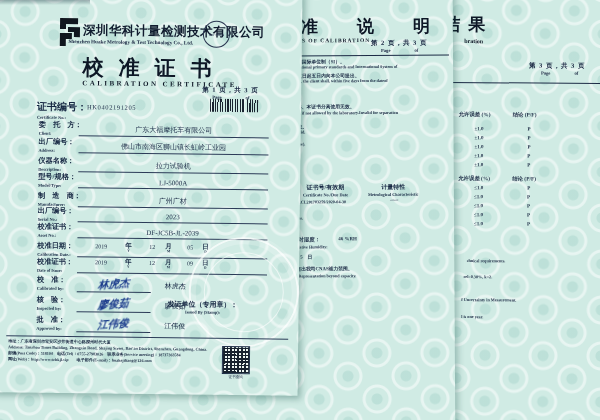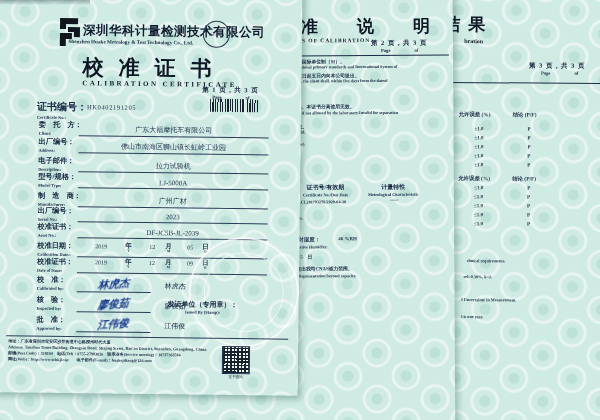--- a/index.html
+++ b/index.html
@@ -231,21 +231,21 @@
   </div>
   <div class="frow" style="top:148px;">
     <div class="flabel">
         <div class="cn">出厂编号：</div>
         <div class="en">Address:</div>
       </div>
     <div class="fline">佛山市南海区狮山镇长虹岭工业园</div>
   </div>
   <div class="frow" style="top:167px;">
     <div class="flabel">
-        <div class="cn">电子邮件：</div>
+        <div class="cn">仪器名称：</div>
         <div class="en">Description:</div>
       </div>
     <div class="fline">拉力试验机</div>
   </div>
   <div class="frow" style="top:183px;">
     <div class="flabel">
         <div class="cn">型号/规格：</div>
         <div class="en">Model/Type:</div>
       </div>
     <div class="fline">LJ-5000A</div>

